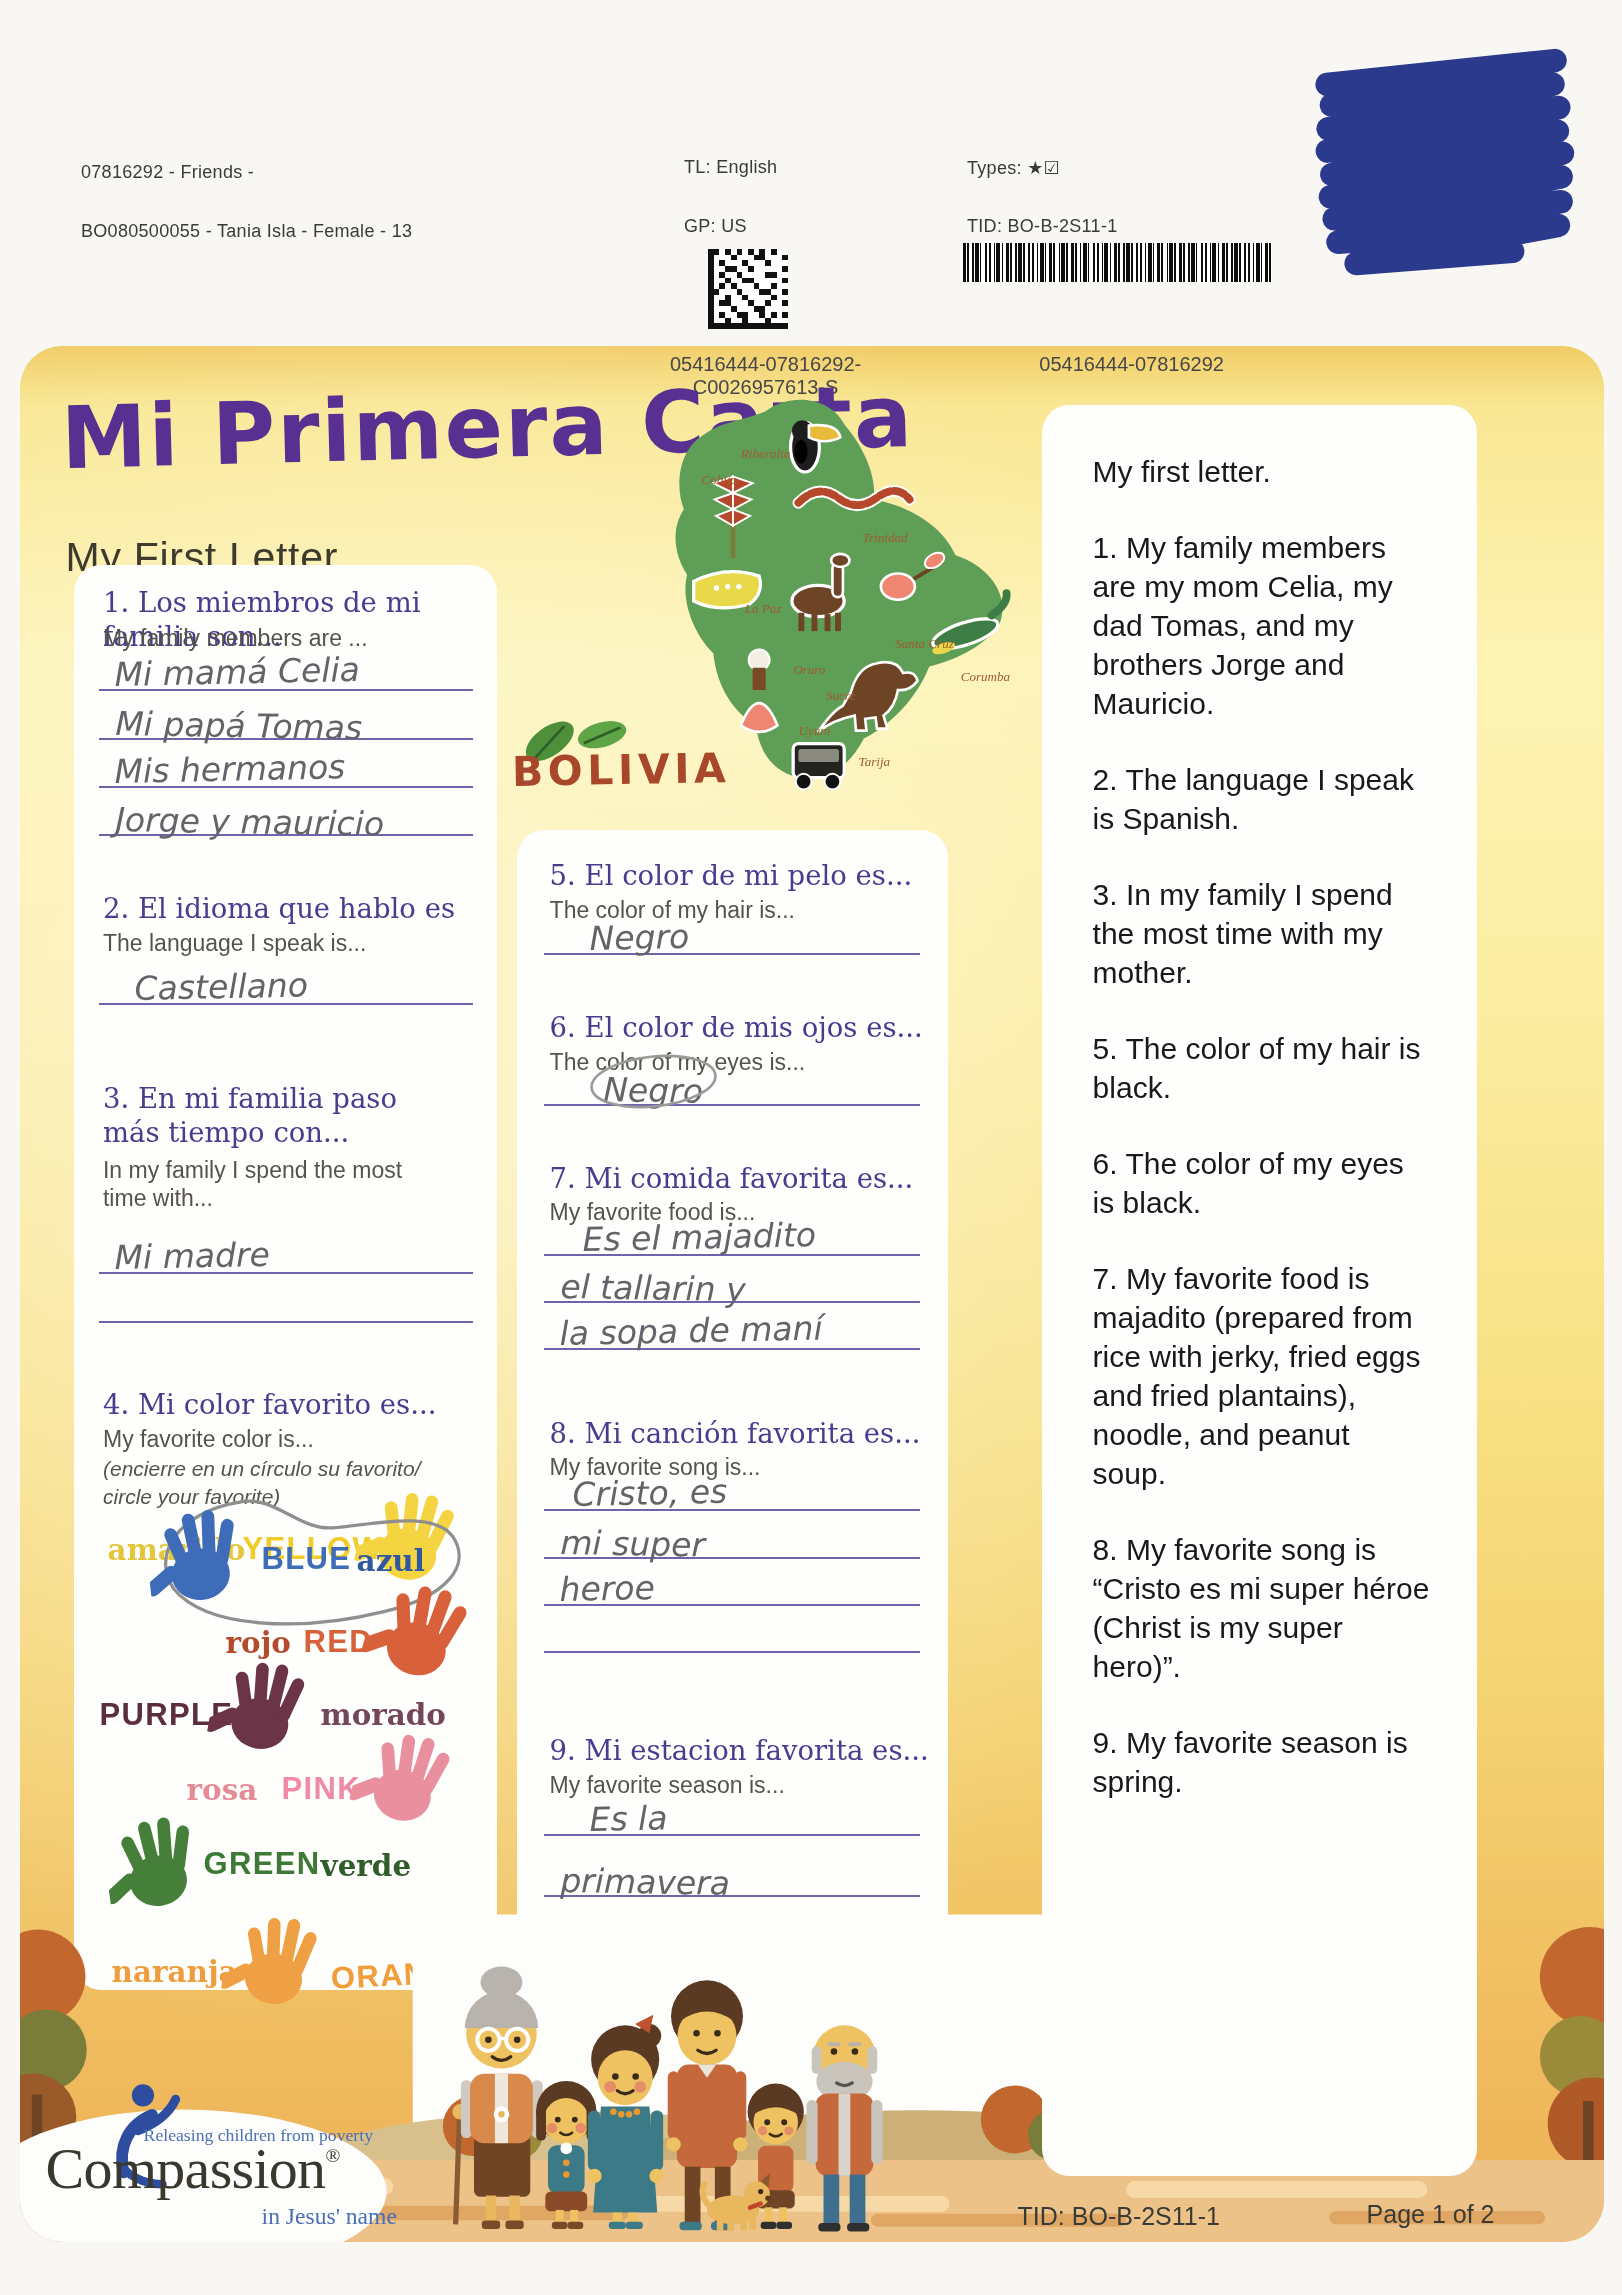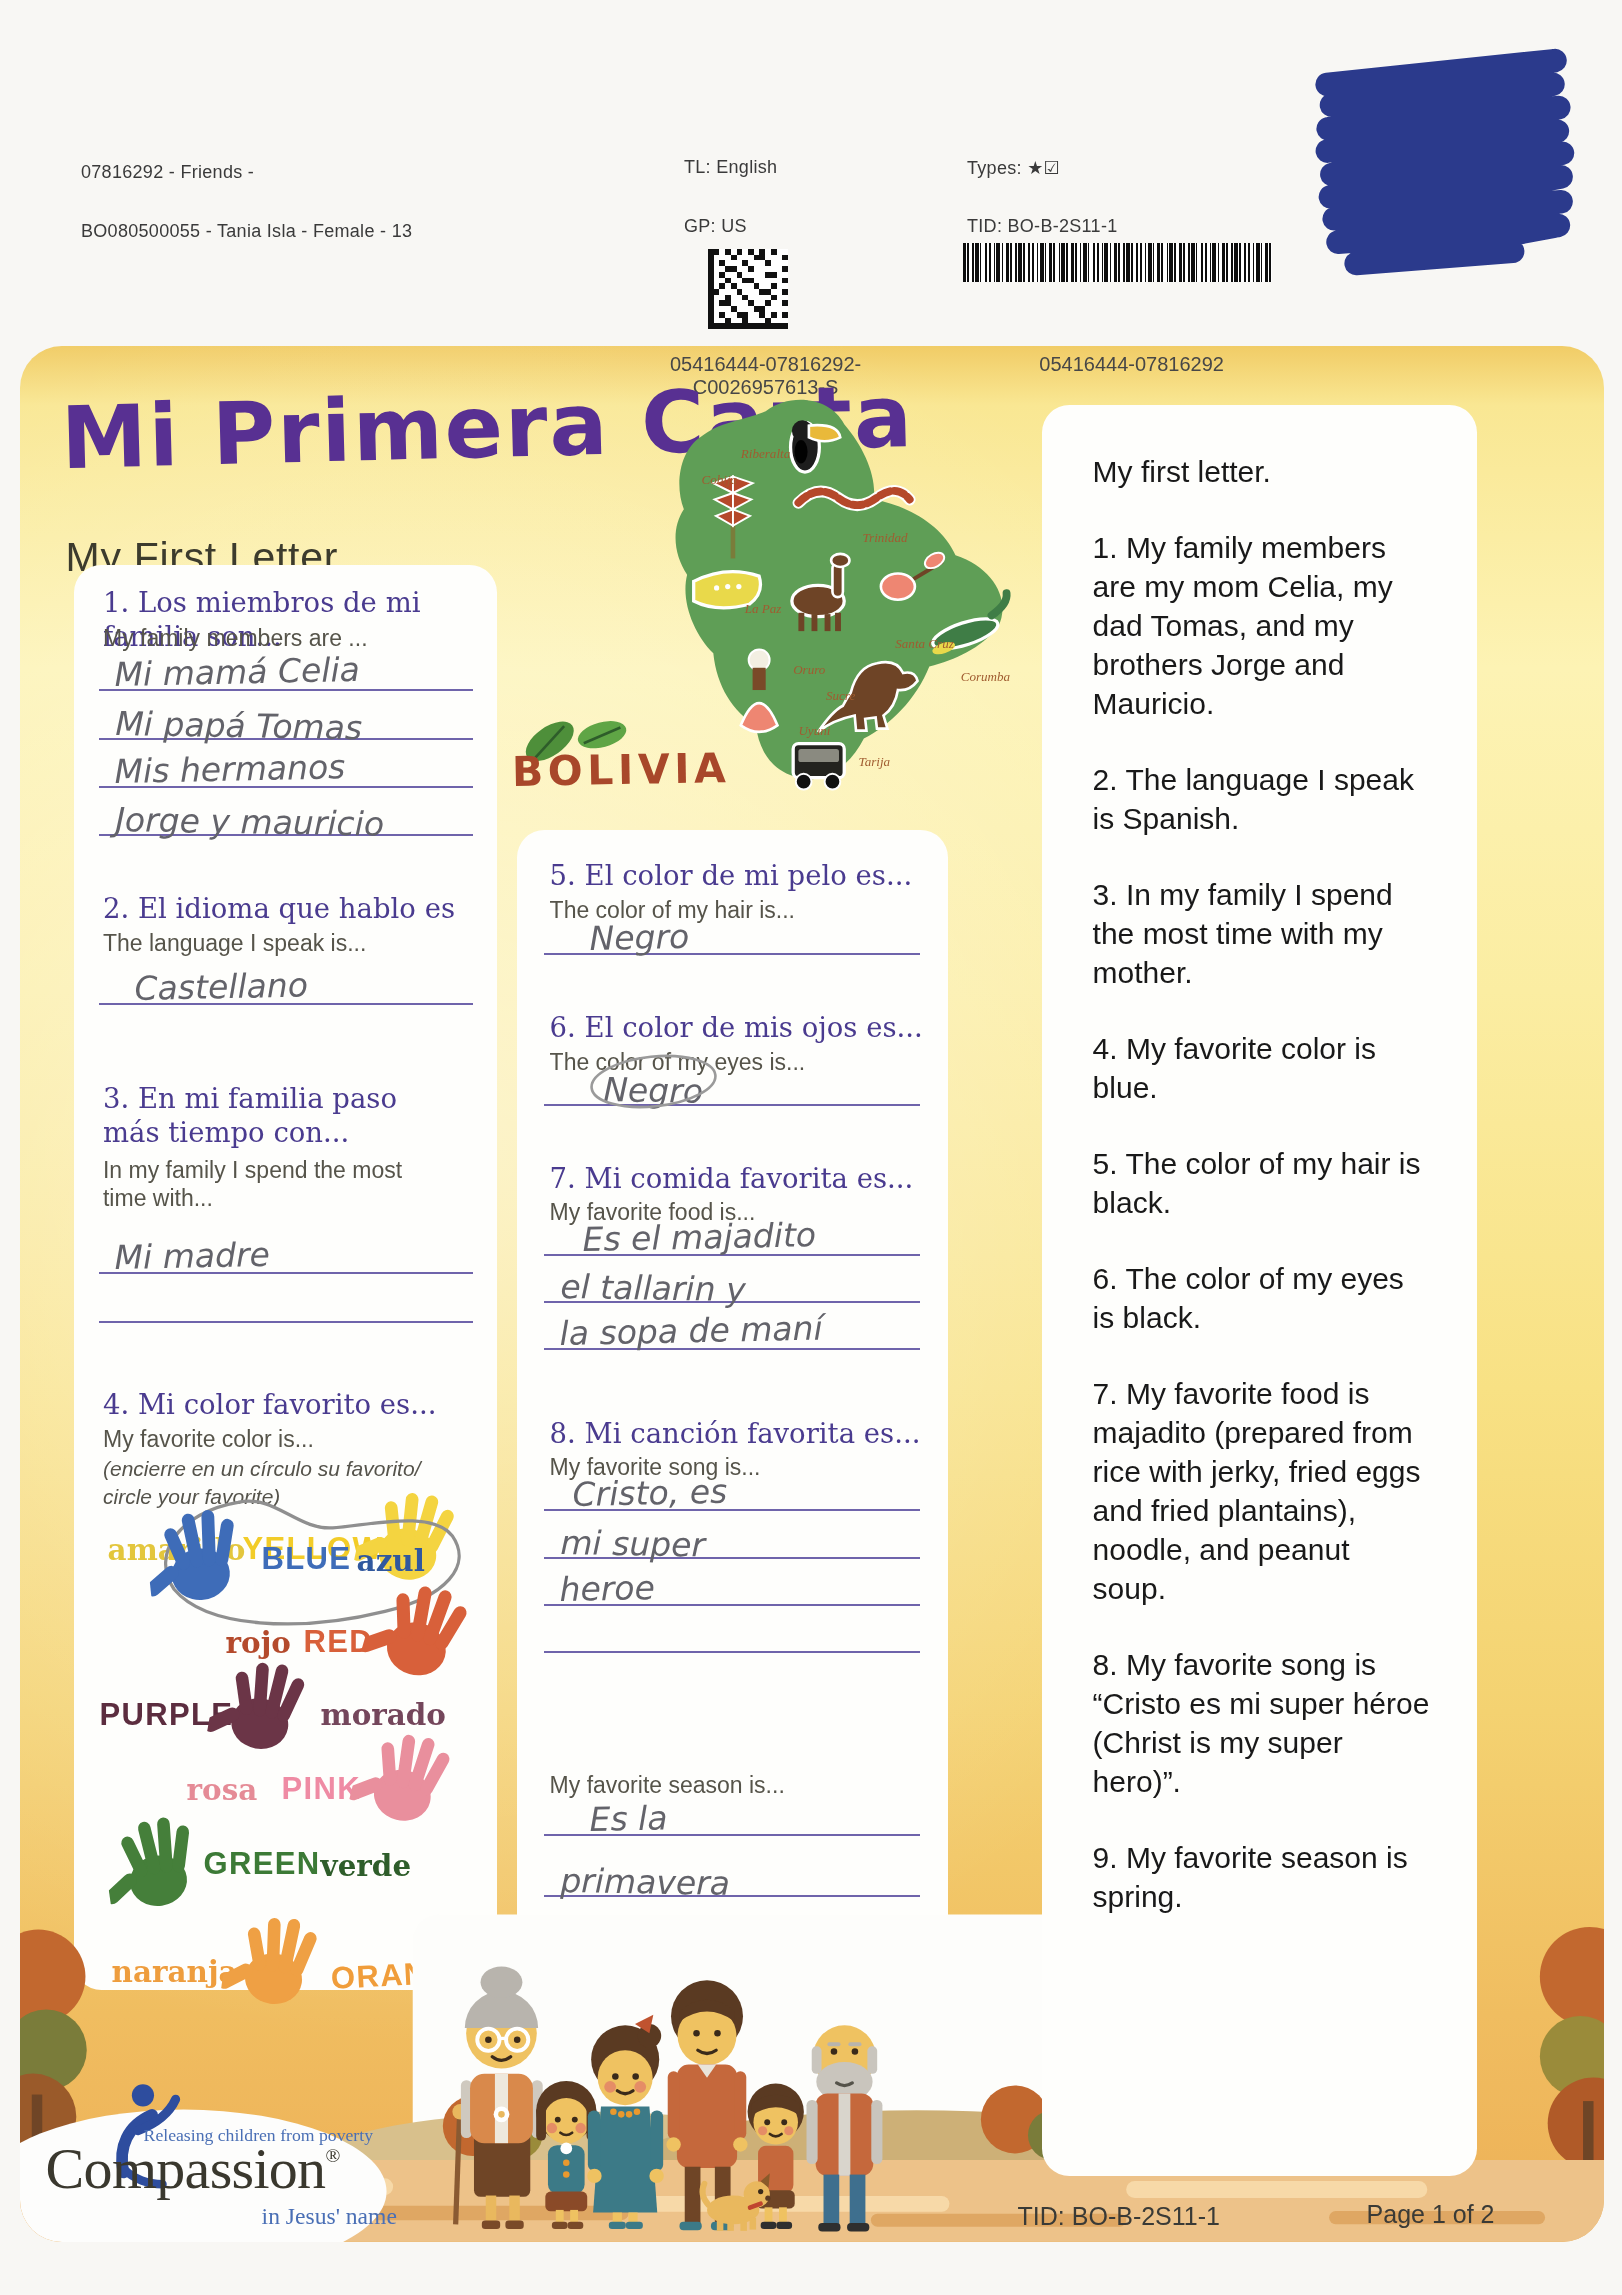--- a/index.html
+++ b/index.html
@@ -367,20 +367,21 @@
       <div class="ans" style="left:27.5px;top:681px;width:376px;height:46px;">
         <span class="hw r1">mi super</span>
         </div>
       <div class="ans" style="left:27.5px;top:728px;width:376px;height:46px;">
         <span class="hw">heroe</span>
         </div>
       <div class="ans" style="left:27.5px;top:775px;width:376px;height:46px;">
         <span class="hw"></span>
         </div>
 
+      <div class="abs es-head" style="left:33px;top:904px;width:380px;">9. Mi estacion favorita es...</div>
       <div class="abs en-sub" style="left:33px;top:942px;width:366px;">My favorite season is...</div>
       <div class="ans" style="left:27.5px;top:957px;width:376px;height:47px;">
         <span class="hw" style="left:46px;">Es la</span>
         </div>
       <div class="ans" style="left:27.5px;top:1018px;width:376px;height:47px;">
         <span class="hw r1">primavera</span>
         </div>
       <div class="ans" style="left:27.5px;top:1080px;width:376px;height:47px;">
         <span class="hw"></span>
         </div>
@@ -555,21 +556,20 @@
         <rect x="502" y="436" width="24" height="7" rx="3" fill="#c0452f" transform="rotate(-20 514 440)"></rect>
       </g>
     </svg>
 
     <div class="panel" style="left:1022px;top:59px;width:435px;height:1771px;">
       <div class="trans">
         <p>My first letter.</p>
         <p>1. My family members are my mom Celia, my dad Tomas, and my brothers Jorge and Mauricio.</p>
         <p>2. The language I speak is Spanish.</p>
         <p>3. In my family I spend the most time with my mother.</p>
-        <p>4. My favorite color is blue.</p>
         <p>5. The color of my hair is black.</p>
         <p>6. The color of my eyes is black.</p>
         <p>7. My favorite food is majadito (prepared from rice with jerky, fried eggs and fried plantains), noodle, and peanut soup.</p>
         <p>8. My favorite song is “Cristo es mi super héroe (Christ is my super hero)”.</p>
         <p>9. My favorite season is spring.</p>
       </div>
     </div>
 
     <div class="abs foot-txt" style="left:998px;top:1856px;">TID: BO-B-2S11-1</div>
     <div class="abs foot-txt" style="left:1347px;top:1854px;">Page 1 of 2</div>

